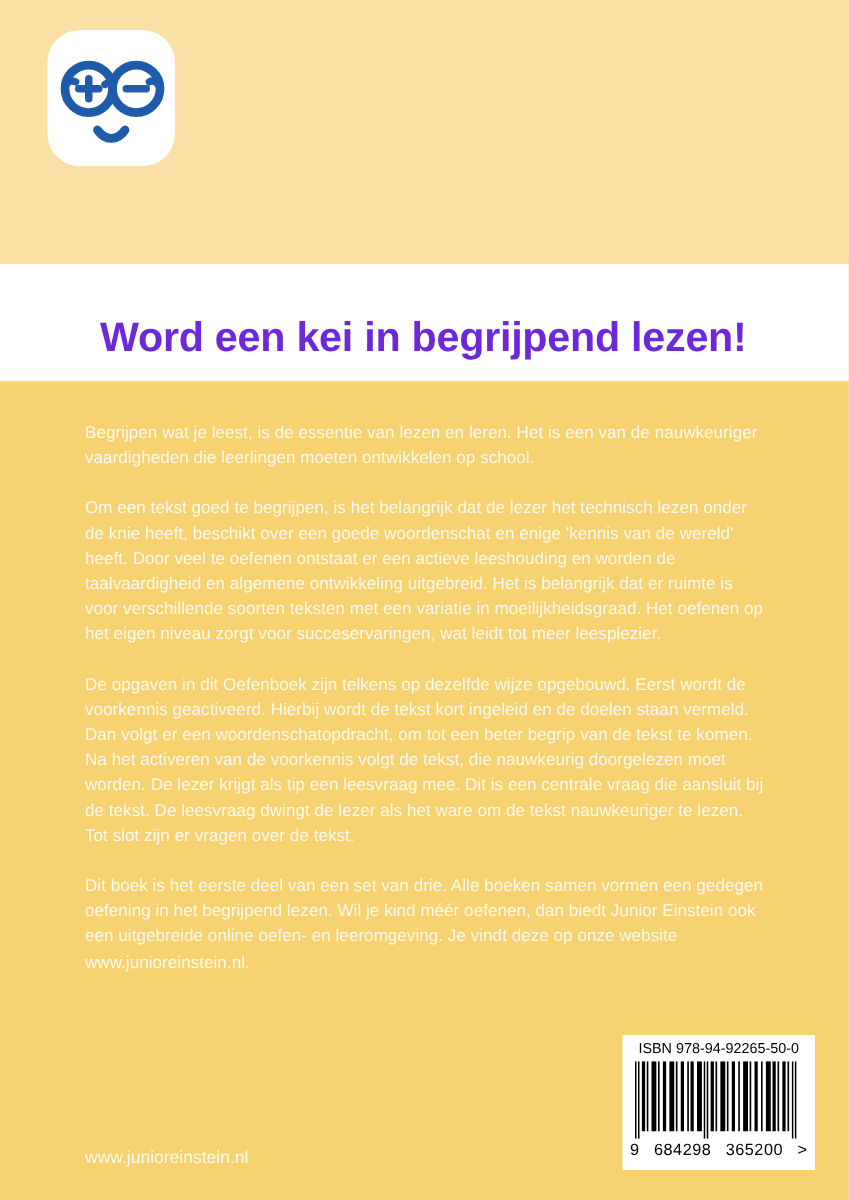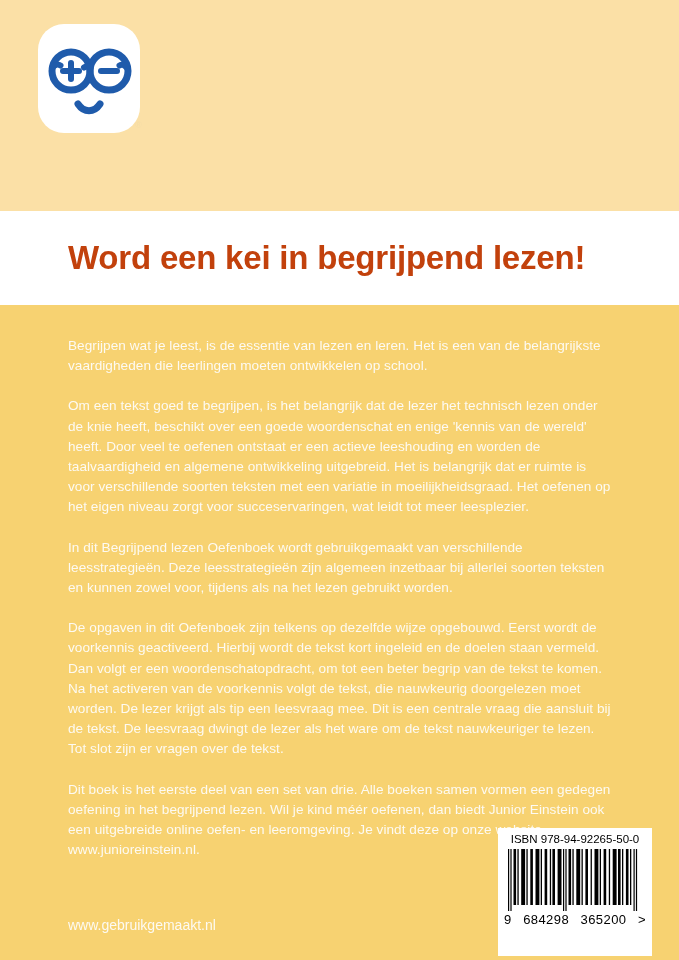--- a/index.html
+++ b/index.html
@@ -63,25 +63,25 @@
     left: 0;
     top: 211px;
     width: 679px;
     height: 94px;
     background: #ffffff;
   }
   .title {
     position: absolute;
     left: 68px;
     top: 238px;
-    margin: 0;
+    margin: 12px;
     font-size: 33px;
     line-height: 40px;
     font-weight: bold;
-    color: #c2410c;
+    color: #6d28d9;
     letter-spacing: -0.2px;
     white-space: nowrap;
   }
 
   
   .body-copy {
     position: absolute;
     left: 68px;
     top: 336px;
     width: 546px;
@@ -106,21 +106,21 @@
     line-height: 18px;
     color: #fdfaf2;
   }
 
   
   .barcode-box {
     position: absolute;
     left: 498px;
     top: 828px;
     width: 154px;
-    height: 128px;
+    height: 108px;
     background: #ffffff;
     padding: 0;
   }
   .isbn-text {
     position: absolute;
     left: 0;
     top: 4px;
     width: 154px;
     text-align: center;
     font-size: 11.5px;
@@ -177,28 +177,27 @@
         <path d="M63 47 h16"></path>
       </g>
     </svg>
   </div>
   <div class="logo-reg">®</div>
 
   <div class="band-title"></div>
   <h1 class="title">Word een kei in begrijpend lezen!</h1>
 
   <div class="body-copy">
-    <p>Begrijpen wat je leest, is de essentie van lezen en leren. Het is een van de belangrijkste vaardigheden die leerlingen moeten ontwikkelen op school.</p>
+    <p>Begrijpen wat je leest, is de essentie van lezen en leren. Het is een van de nauwkeuriger vaardigheden die leerlingen moeten ontwikkelen op school.</p>
     <p>Om een tekst goed te begrijpen, is het belangrijk dat de lezer het technisch lezen onder de knie heeft, beschikt over een goede woordenschat en enige 'kennis van de wereld' heeft. Door veel te oefenen ontstaat er een actieve leeshouding en worden de taalvaardigheid en algemene ontwikkeling uitgebreid. Het is belangrijk dat er ruimte is voor verschillende soorten teksten met een variatie in moeilijkheidsgraad. Het oefenen op het eigen niveau zorgt voor succeservaringen, wat leidt tot meer leesplezier.</p>
-    <p>In dit Begrijpend lezen Oefenboek wordt gebruikgemaakt van verschillende leesstrategieën. Deze leesstrategieën zijn algemeen inzetbaar bij allerlei soorten teksten en kunnen zowel voor, tijdens als na het lezen gebruikt worden.</p>
     <p>De opgaven in dit Oefenboek zijn telkens op dezelfde wijze opgebouwd. Eerst wordt de voorkennis geactiveerd. Hierbij wordt de tekst kort ingeleid en de doelen staan vermeld. Dan volgt er een woordenschatopdracht, om tot een beter begrip van de tekst te komen. Na het activeren  van de voorkennis volgt de tekst, die nauwkeurig doorgelezen moet worden. De lezer krijgt als tip een leesvraag mee. Dit is een centrale vraag die aansluit bij de tekst. De leesvraag dwingt de lezer als het ware om de tekst nauwkeuriger te lezen. Tot slot zijn er vragen over de tekst.</p>
     <p>Dit boek is het eerste deel van een set van drie. Alle boeken samen vormen een gedegen oefening in het begrijpend lezen. Wil je kind méér oefenen, dan biedt Junior Einstein ook een uitgebreide online oefen- en leeromgeving. Je vindt deze op onze website www.junioreinstein.nl.</p>
   </div>
 
-  <div class="site-url">www.gebruikgemaakt.nl</div>
+  <div class="site-url">www.junioreinstein.nl</div>
 
   <div class="barcode-box">
     <div class="isbn-text">ISBN 978-94-92265-50-0</div>
     <svg class="barcode-bars" viewBox="0 0 134 62" preserveAspectRatio="none">
       <rect x="0" y="0" width="1.2" height="62" fill="#000"></rect>
       <rect x="2.4" y="0" width="1.2" height="62" fill="#000"></rect>
       <rect x="5.5" y="0" width="2.6" height="56" fill="#000"></rect>
       <rect x="9.4" y="0" width="1.3" height="56" fill="#000"></rect>
       <rect x="13.2" y="0" width="3.9" height="56" fill="#000"></rect>
       <rect x="18.4" y="0" width="1.3" height="56" fill="#000"></rect>

